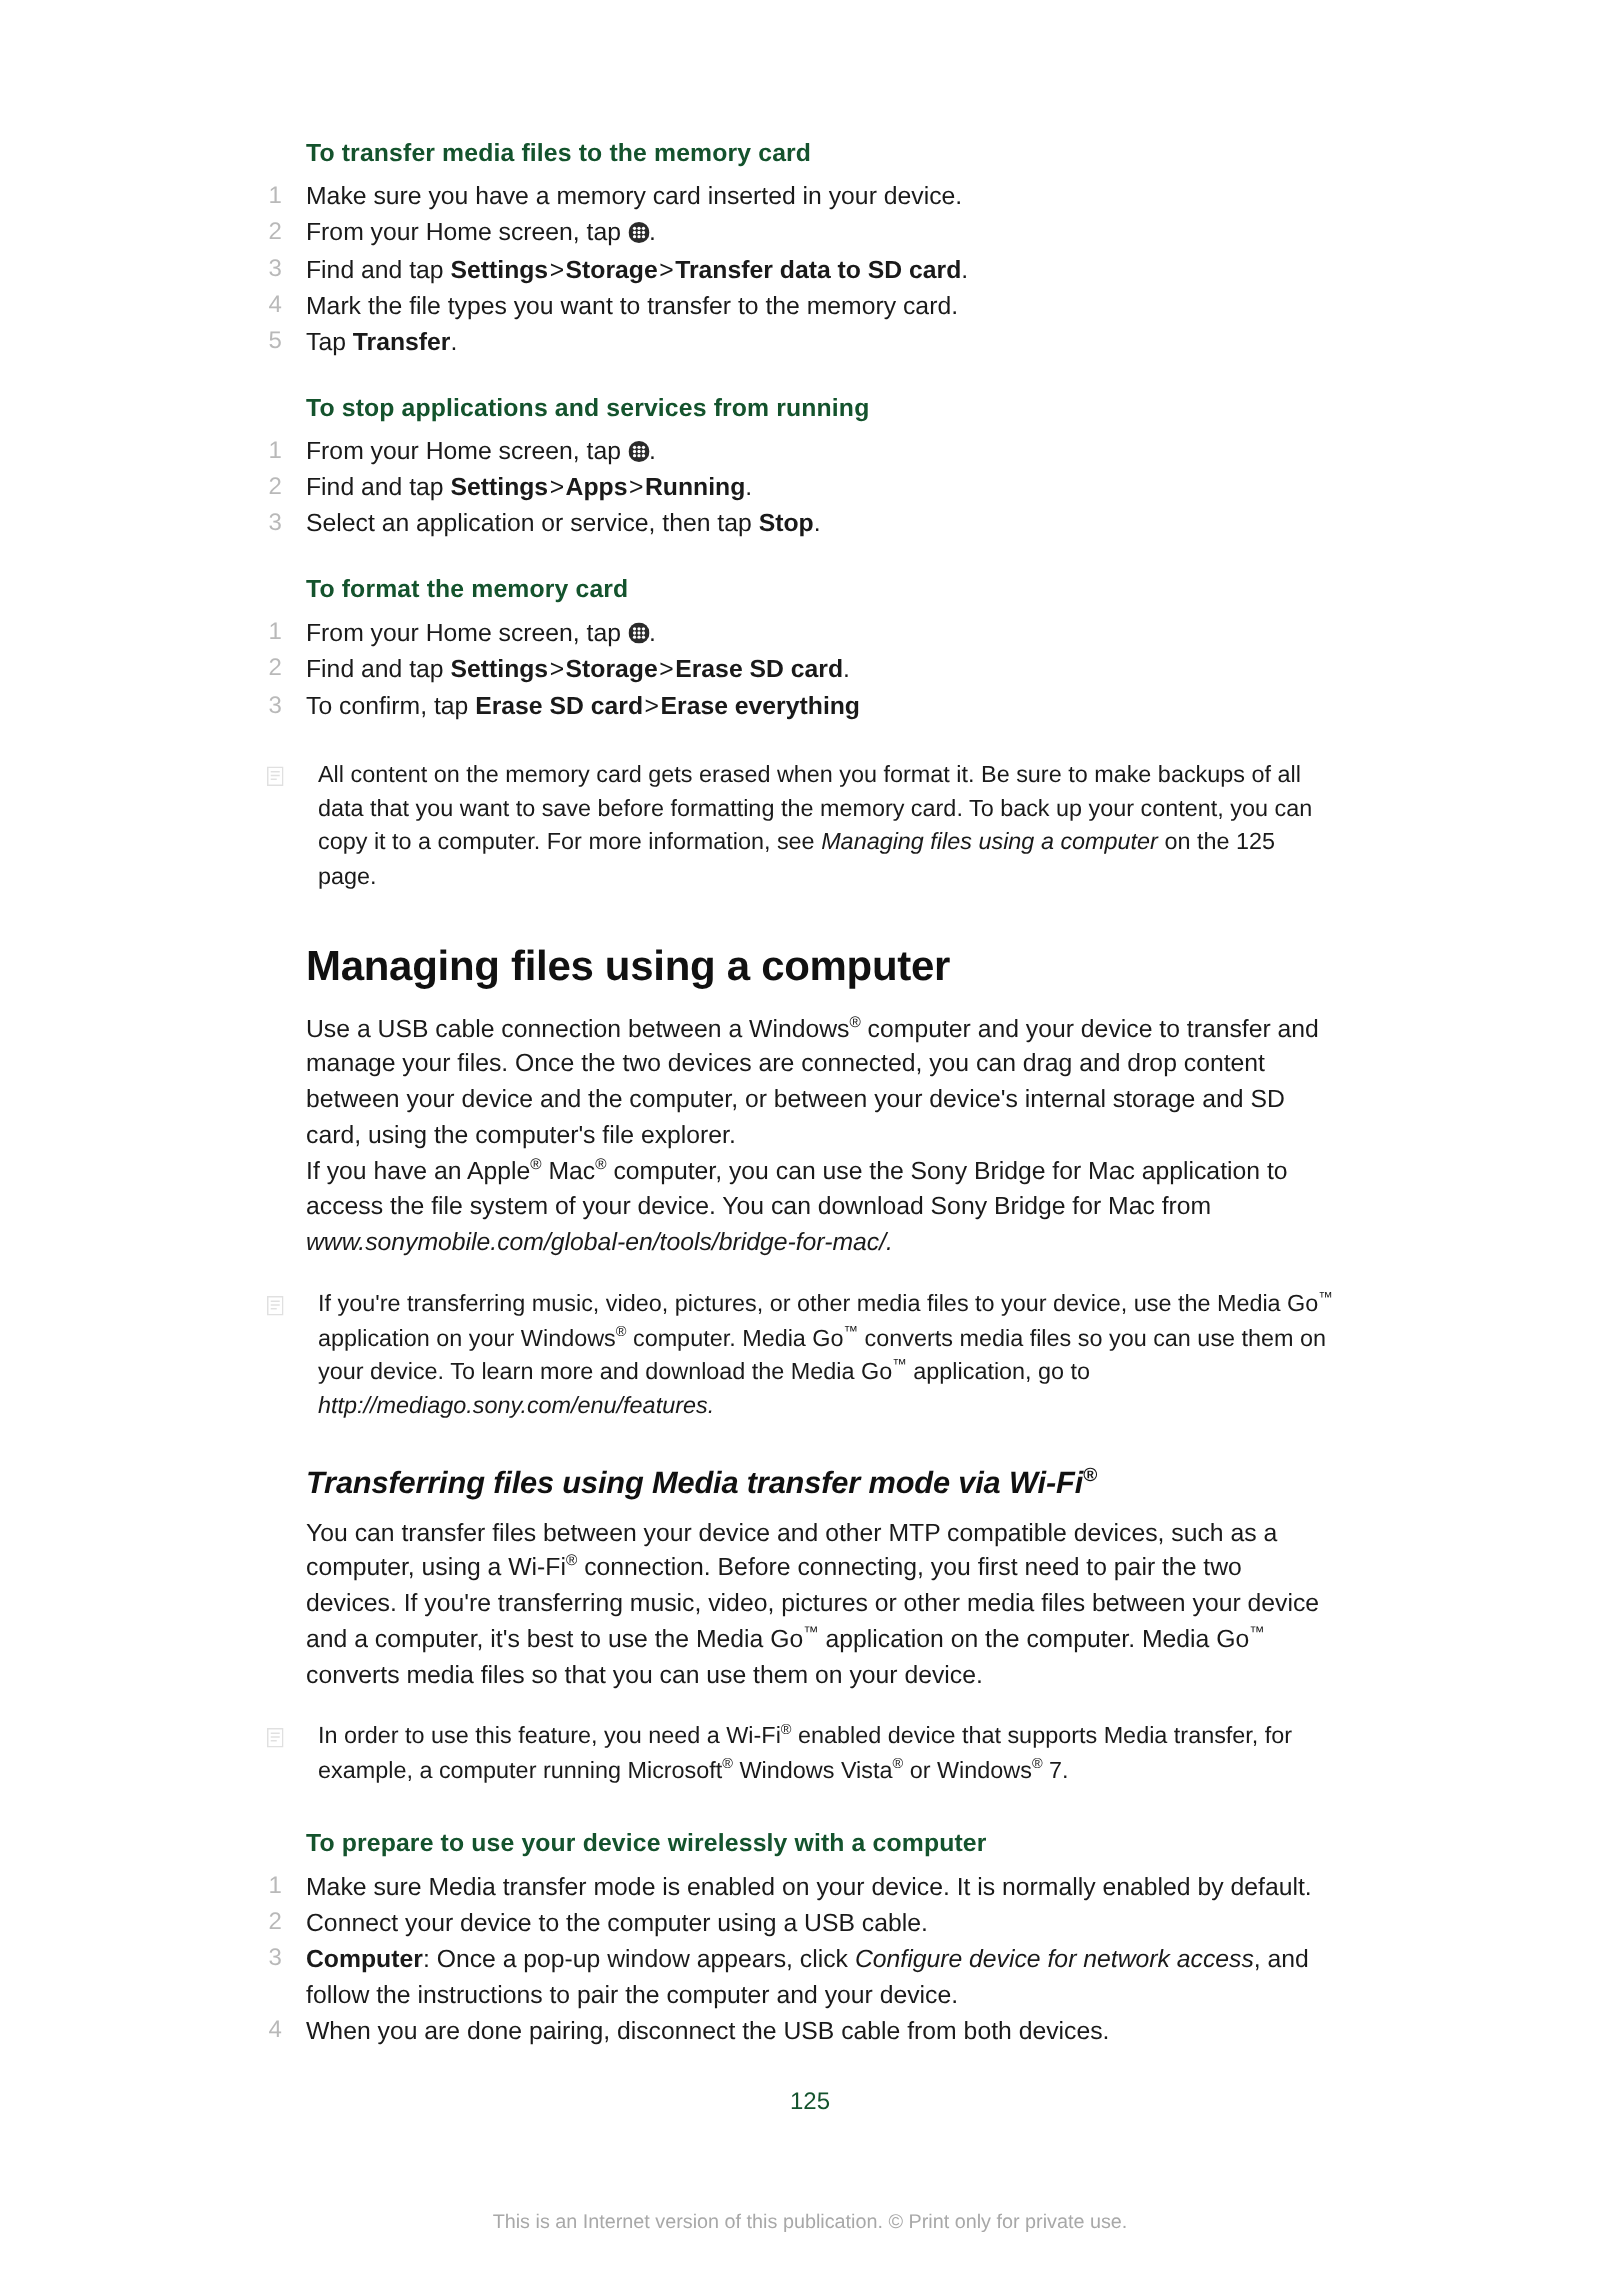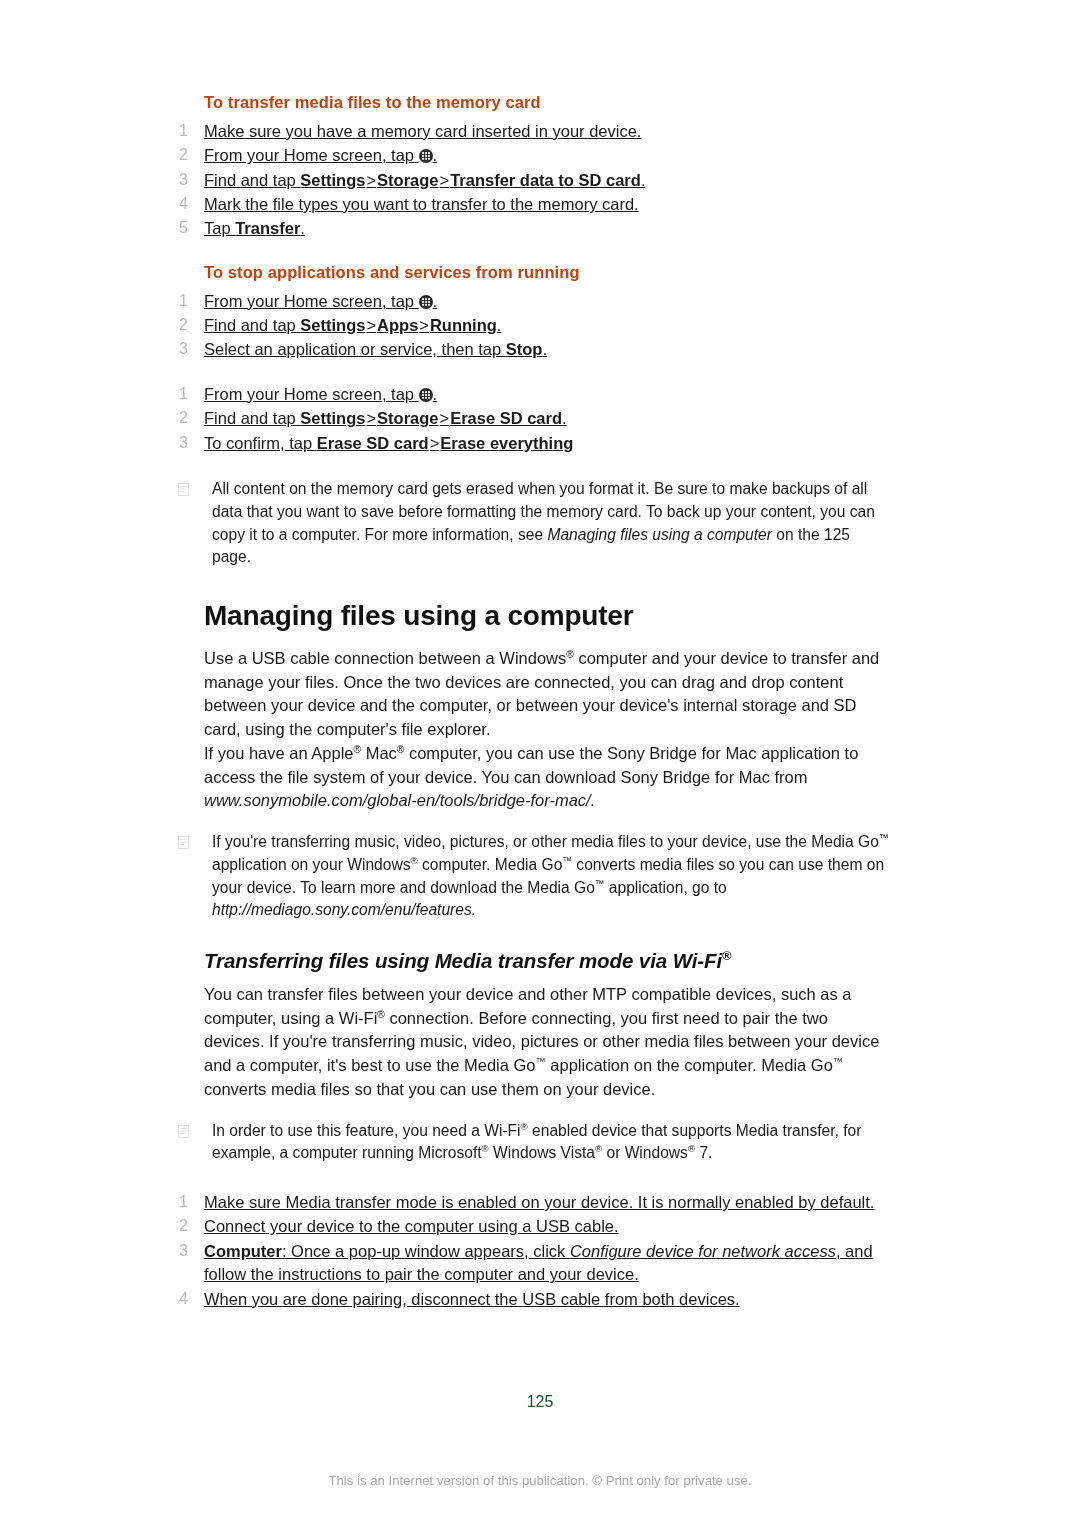--- a/index.html
+++ b/index.html
@@ -24,21 +24,21 @@
   
   .content {
     position: absolute;
     left: 176px;
     top: 92px;
     width: 716px;
   }
 
   
   .proc-heading {
-    color: #c2410c;
+    color: #14532d;
     font-size: 16.5px;
     font-weight: 700;
     line-height: 1.32;
     margin: 0 0 6px 28px;
     letter-spacing: 0.1px;
   }
 
   h1.section-title {
     font-size: 28px;
     font-weight: 700;
@@ -65,21 +65,20 @@
     counter-reset: step;
   }
   ol.steps > li {
     position: relative;
     counter-increment: step;
     padding-left: 28px;
     font-size: 16.5px;
     line-height: 1.42;
     margin: 0 0 1px 0;
     color: #1a1a1a;
-    text-decoration: underline;
   }
   ol.steps > li::before {
     content: counter(step);
     position: absolute;
     left: 3px;
     top: 0;
     color: #b9b9b9;
     font-size: 16px;
     font-weight: 400;
   }
@@ -231,20 +230,21 @@
       <li>
         <span>Find and tap </span><b>Settings</b><span class="gt">&gt;</span><b>Apps</b><span class="gt">&gt;</span><b>Running</b><span>.</span>
       </li>
       <li>
         <span>Select an application or service, then tap </span><b>Stop</b><span>.</span>
       </li>
     </ol>
 
     <div class="sp-20"></div>
 
+    <div class="proc-heading">To format the memory card</div>
 
     <ol class="steps">
       <li>
         <span>From your Home screen, tap</span>
         <span class="appdrawer-icon">
           <svg viewBox="0 0 16 16" width="14" height="14">
             <circle cx="8" cy="8" r="8" fill="#2b2b2b"></circle>
             <g fill="#ffffff">
               <circle cx="4.6" cy="4.8" r="1.25"></circle>
                 <circle cx="8" cy="4.8" r="1.25"></circle>
@@ -325,20 +325,21 @@
           <line x1="2.5" y1="3.5" x2="8.5" y2="3.5" stroke="#777" stroke-width="1"></line>
           <line x1="2.5" y1="6" x2="8.5" y2="6" stroke="#777" stroke-width="1"></line>
           <line x1="2.5" y1="8.5" x2="6.5" y2="8.5" stroke="#777" stroke-width="1"></line>
         </svg>
       </span>
       <span>In order to use this feature, you need a Wi-Fi</span><sup class="reg">®</sup><span> enabled device that supports Media transfer, for example, a computer running Microsoft</span><sup class="reg">®</sup><span> Windows Vista</span><sup class="reg">®</sup><span> or Windows</span><sup class="reg">®</sup><span> 7.</span>
     </div>
 
     <div class="sp-26"></div>
 
+    <div class="proc-heading">To prepare to use your device wirelessly with a computer</div>
 
     <ol class="steps">
       <li>
         <span>Make sure Media transfer mode is enabled on your device. It is normally enabled by default.</span>
       </li>
       <li>
         <span>Connect your device to the computer using a USB cable.</span>
       </li>
       <li>
         <b>Computer</b><span>: Once a pop-up window appears, click </span><i>Configure device for network access</i><span>, and follow the instructions to pair the computer and your device.</span>

